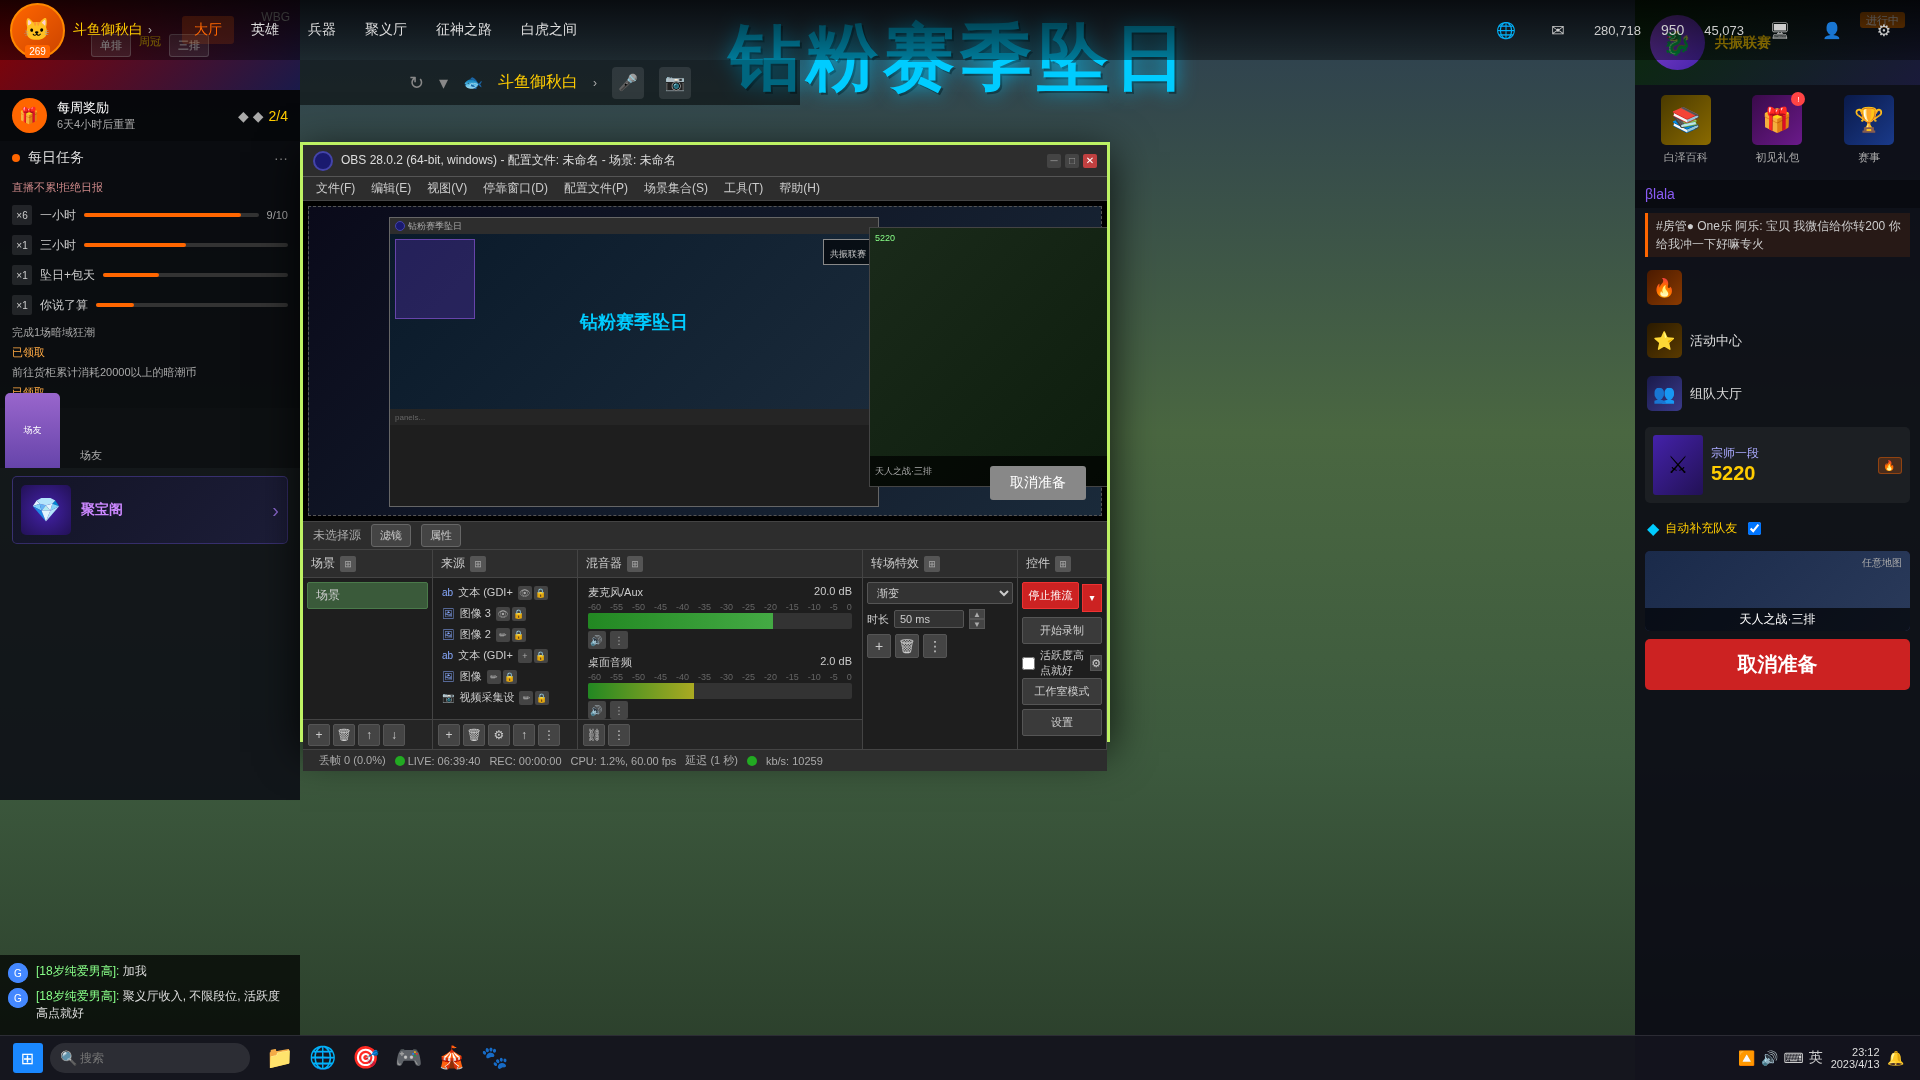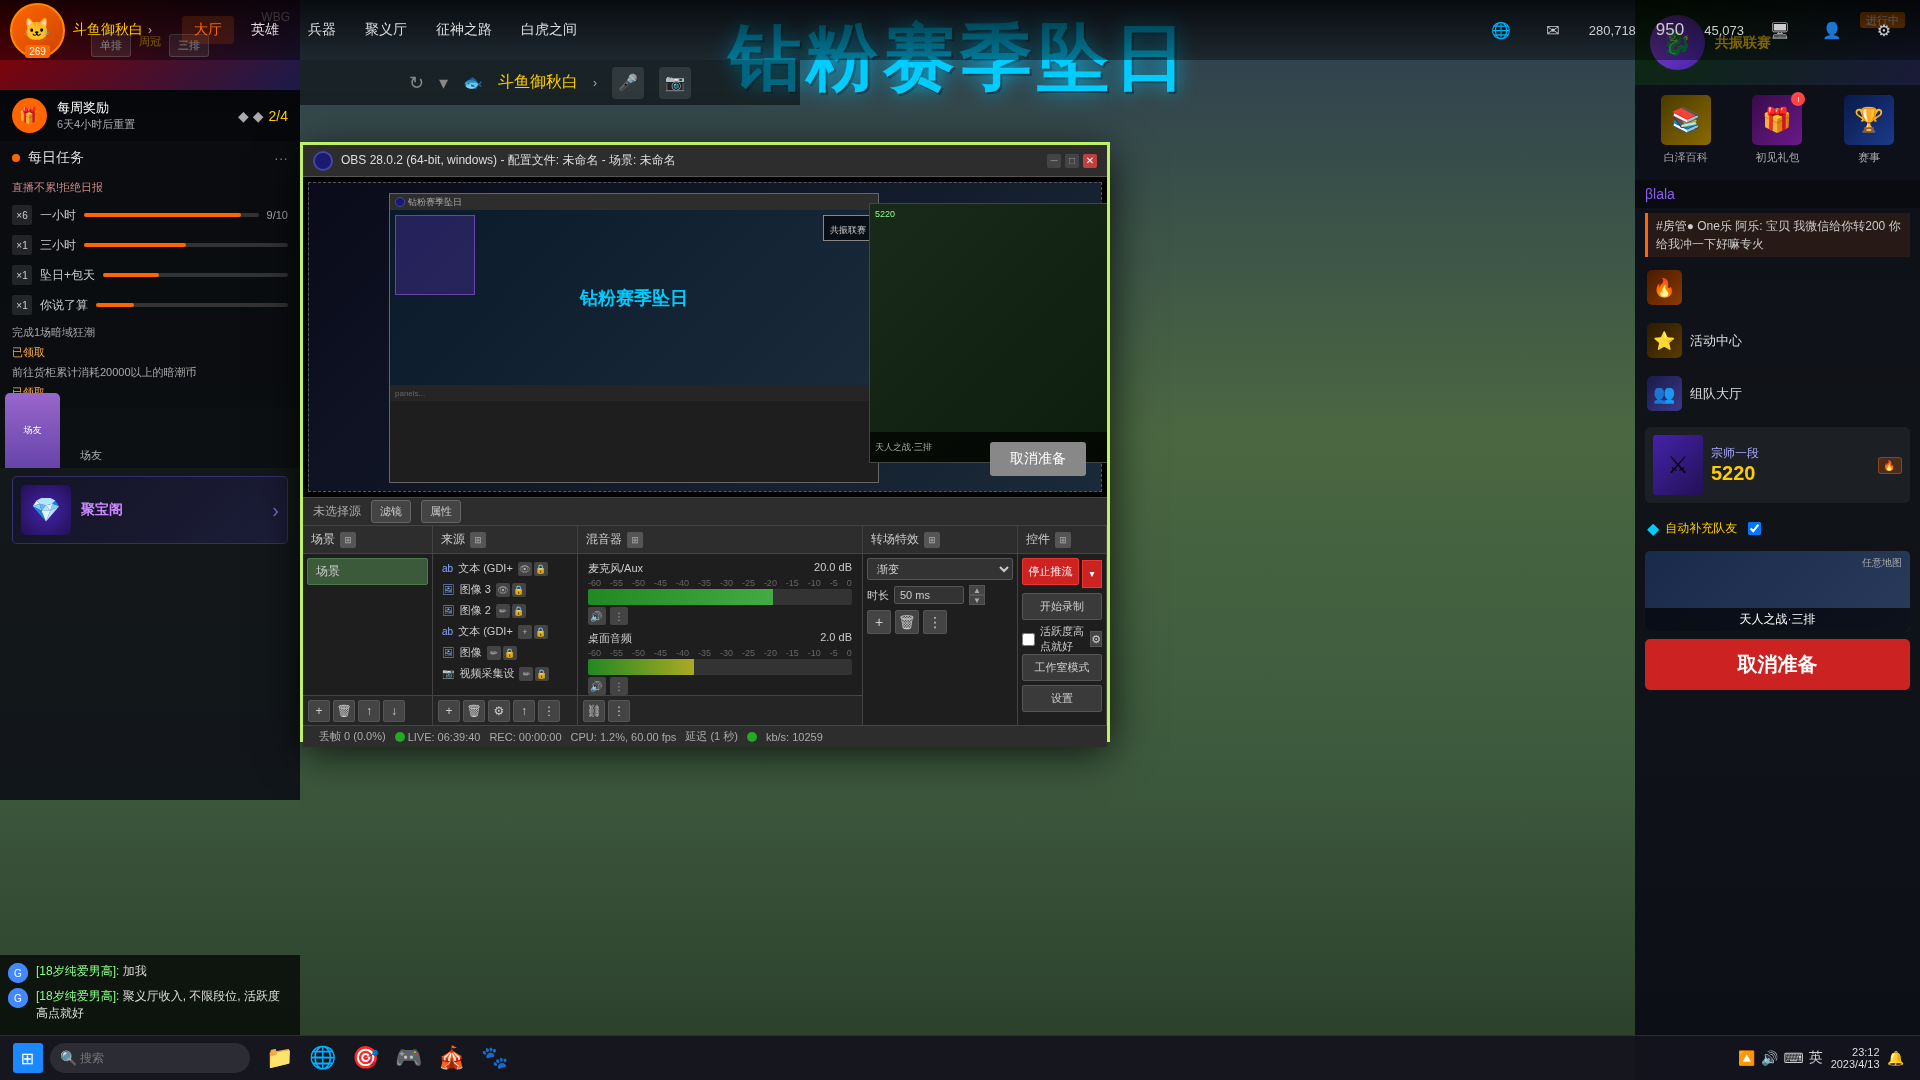--- a/index.html
+++ b/index.html
@@ -996,21 +996,21 @@
     <div class="nav-tab">聚义厅</div>
     <div class="nav-tab">征神之路</div>
     <div class="nav-tab">白虎之间</div>
   </div>
 
   <div class="nav-right-section">
     <div class="top-right-icons">
       <div class="nav-icon-btn">🌐</div>
       <div class="nav-icon-btn">✉</div>
       <div style="color:#ccc;font-size:13px;">280,718</div>
-      <div style="color:#ccc;font-size:17px;">950</div>
+      <div style="color:#ccc;font-size:14px;">950</div>
       <div style="color:#ccc;font-size:13px;">45,073</div>
       <div class="nav-icon-btn">🖥</div>
       <div class="nav-icon-btn">👤</div>
       <div class="nav-icon-btn">⚙</div>
     </div>
   </div>
 </div>
 
 <div class="center-title">钻粉赛季坠日</div>
 
@@ -1117,20 +1117,30 @@
   <div class="obs-titlebar">
     <div class="obs-logo"></div>
     <span class="obs-title">OBS 28.0.2 (64-bit, windows) - 配置文件: 未命名 - 场景: 未命名</span>
     <div class="window-btns">
       <div class="win-btn win-btn-min">─</div>
       <div class="win-btn win-btn-max">□</div>
       <div class="win-btn win-btn-close">✕</div>
     </div>
   </div>
 
+  <div class="obs-menubar">
+    <span class="menu-item">文件(F)</span>
+    <span class="menu-item">编辑(E)</span>
+    <span class="menu-item">视图(V)</span>
+    <span class="menu-item">停靠窗口(D)</span>
+    <span class="menu-item">配置文件(P)</span>
+    <span class="menu-item">场景集合(S)</span>
+    <span class="menu-item">工具(T)</span>
+    <span class="menu-item">帮助(H)</span>
+  </div>
 
   <div class="obs-preview">
     <div class="preview-inner">
 
       <div class="preview-mini-obs">
         <div style="height:16px;background:#2d2d2d;display:flex;align-items:center;padding:0 5px;gap:3px;">
           <div style="width:10px;height:10px;background:#1a1a6e;border-radius:50%;border:1px solid #4444aa;"></div>
           <span style="color:#aaa;font-size:9px;">钻粉赛季坠日</span>
         </div>
         <div style="background:#000;height:175px;position:relative;overflow:hidden;">

